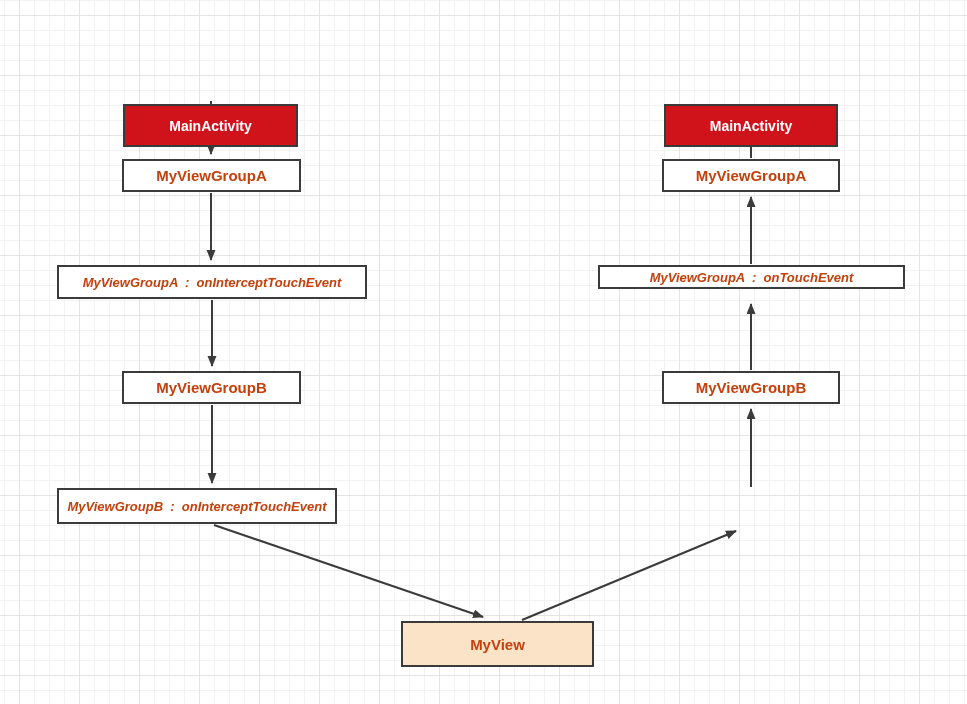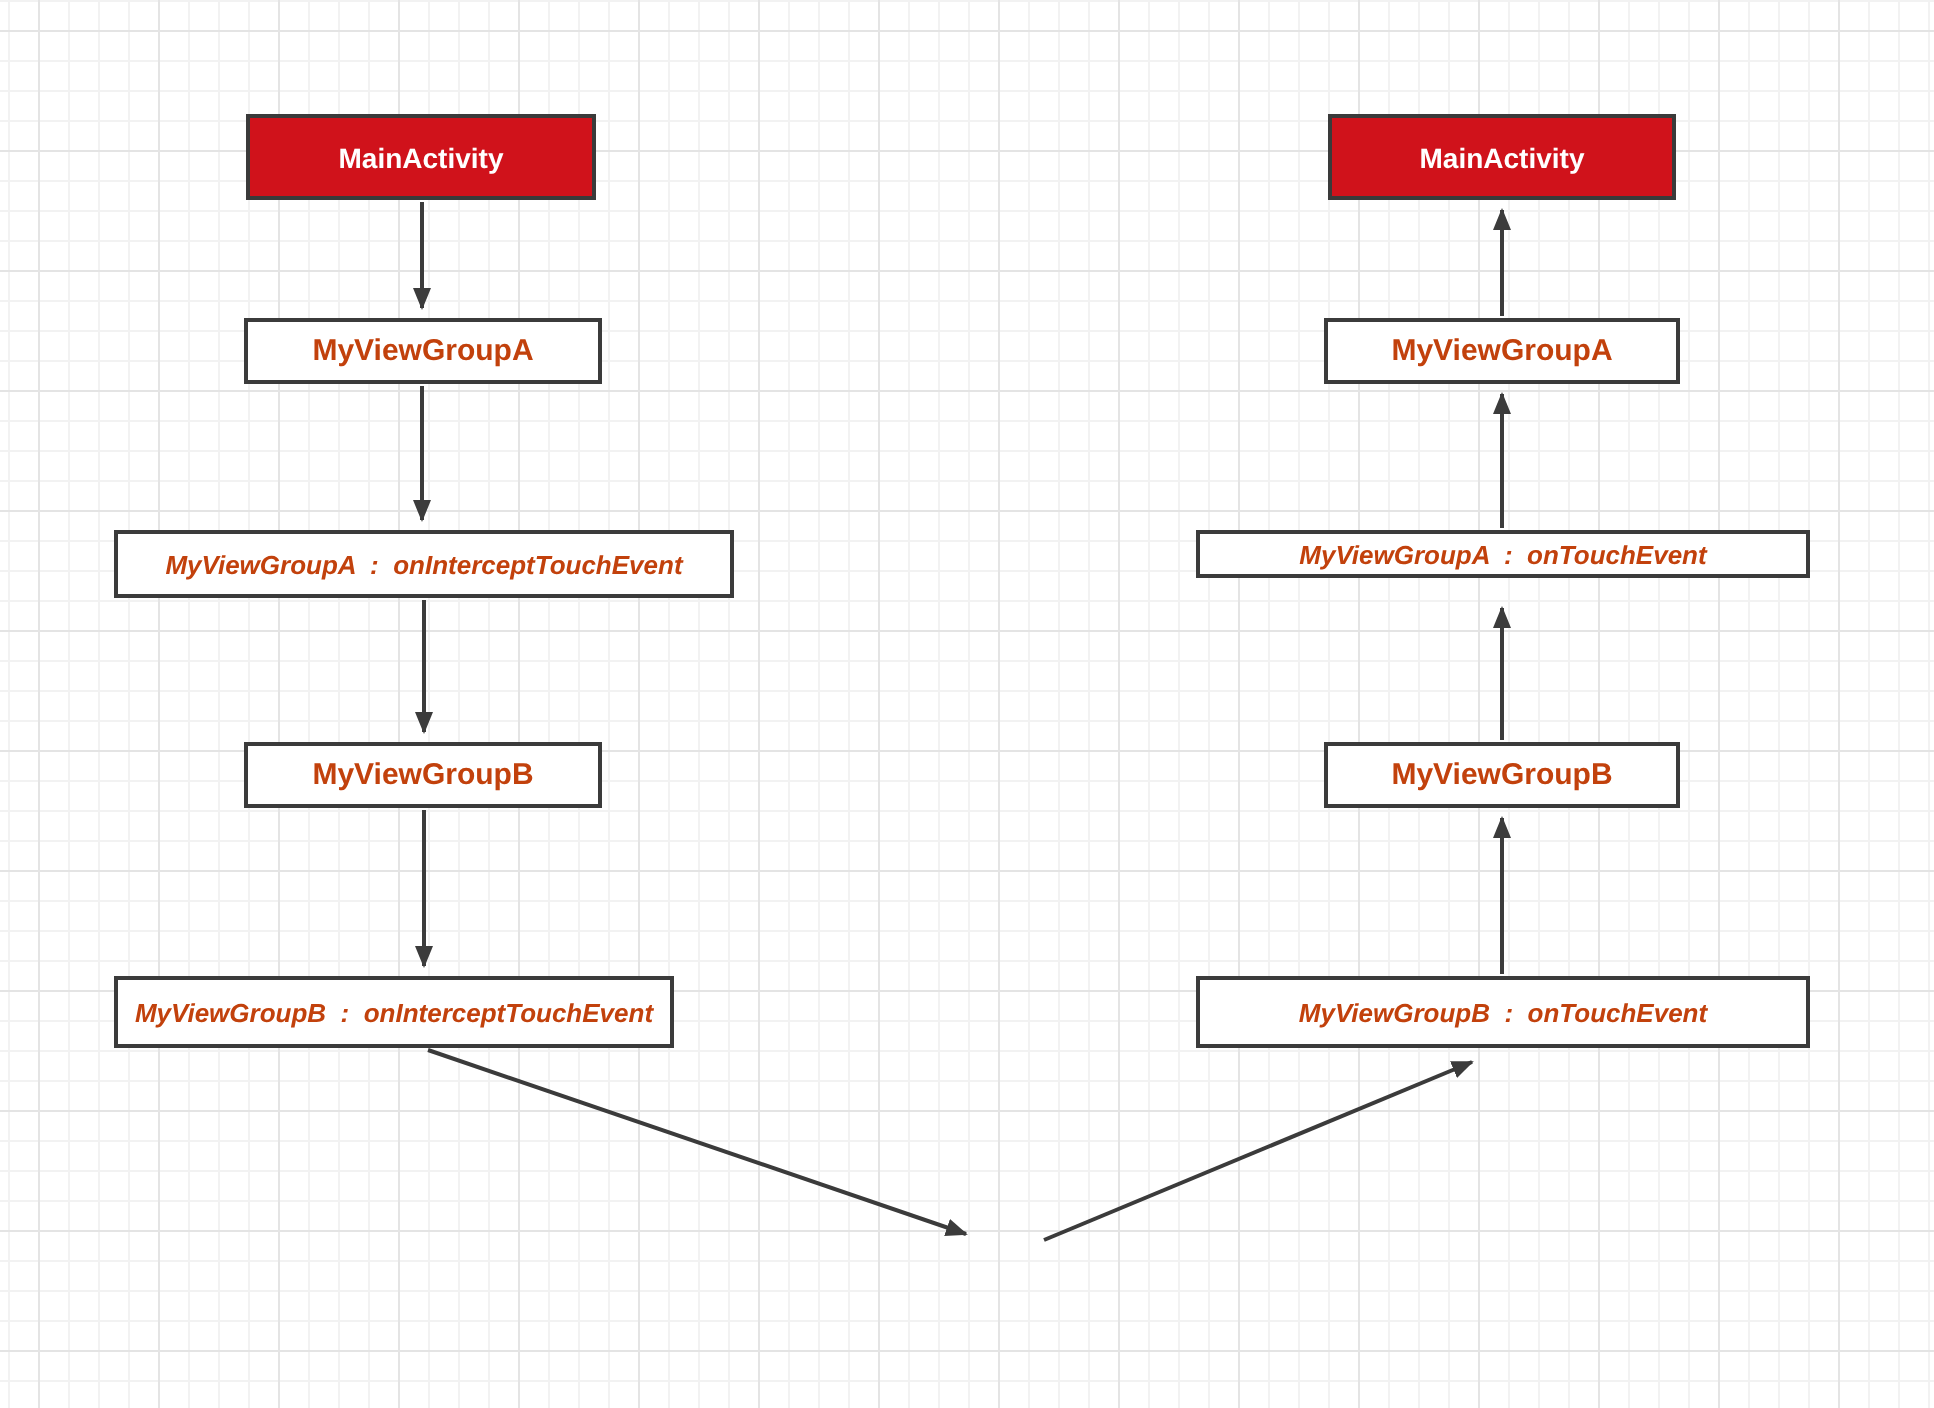--- a/index.html
+++ b/index.html
@@ -32,20 +32,21 @@
     white-space: pre;
     text-align: center;
   }
   .node.med  { font-size: 15px; }
   .node.small{ font-size: 13px; font-style: italic; }
   .node.activity {
     background: #d0121b;
     color: #ffffff;
     font-size: 14px;
     border: 2px solid #3a3a3a;
+    margin-top: 47px;
   }
   .node.myview {
     background: #fbe3c8;
     font-size: 15px;
   }
 </style>
 </head>
 <body>
 
 <div class="canvas">
@@ -73,22 +74,22 @@
   <div class="node activity" style="left:123px; top:57px;  width:175px; height:43px">MainActivity</div>
 
   <div class="node med" style="left:122px; top:159px; width:179px; height:33px">MyViewGroupA</div>
 
   <div class="node small" style="left:57px; top:265px; width:310px; height:34px">MyViewGroupA  :  onInterceptTouchEvent</div>
 
   <div class="node med" style="left:122px; top:371px; width:179px; height:33px">MyViewGroupB</div>
 
   <div class="node small" style="left:57px; top:488px; width:280px; height:36px">MyViewGroupB  :  onInterceptTouchEvent</div>
 
+  <div class="node myview" style="left:401px; top:621px; width:193px; height:46px">MyView</div>
 
-  <div class="node small" style="left:598px; top:488px; width:307px; height:36px">MyViewGroupB  :  onTouchEvent</div>
 
   <div class="node med" style="left:662px; top:371px; width:178px; height:33px">MyViewGroupB</div>
 
   <div class="node small" style="left:598px; top:265px; width:307px; height:24px">MyViewGroupA  :  onTouchEvent</div>
 
   <div class="node med" style="left:662px; top:159px; width:178px; height:33px">MyViewGroupA</div>
 
   <div class="node activity" style="left:664px; top:57px; width:174px; height:43px">MainActivity</div>
 
 </div>

